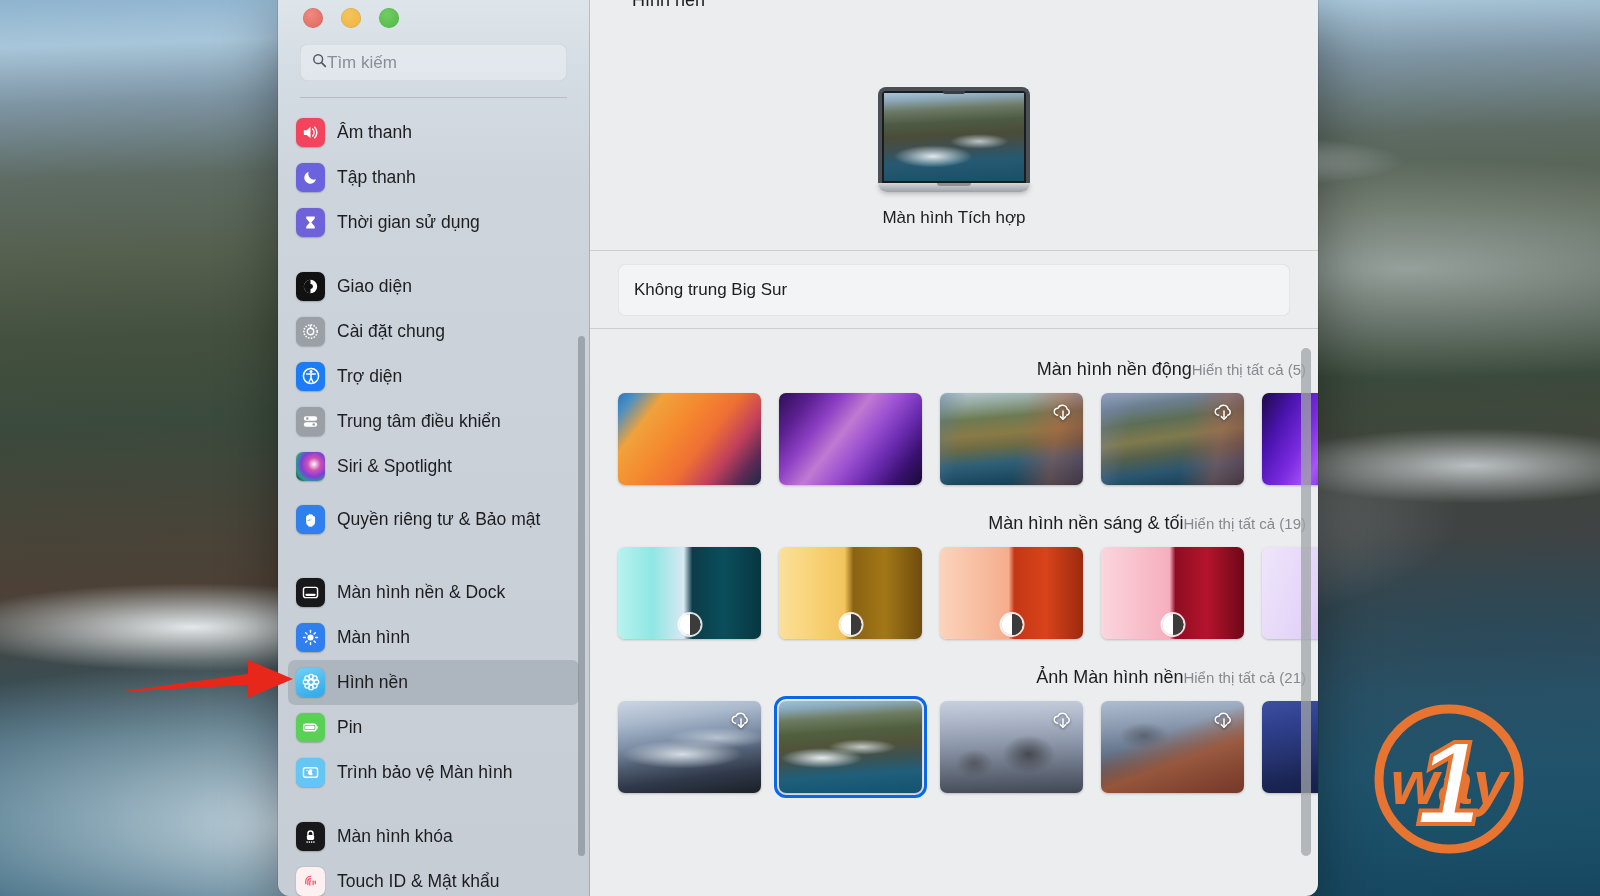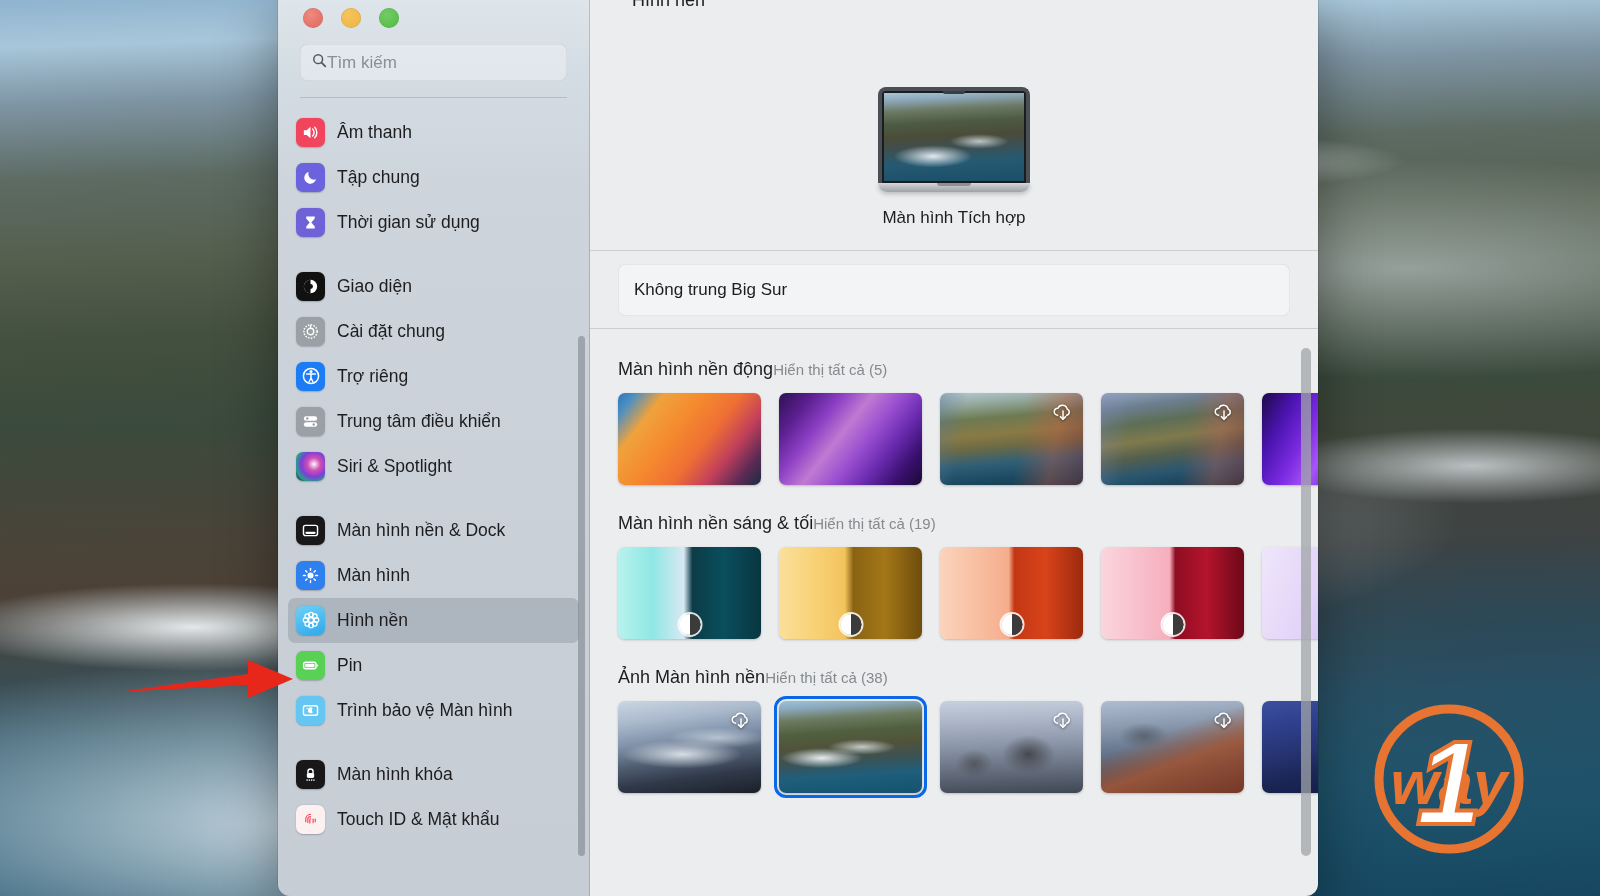--- a/index.html
+++ b/index.html
@@ -147,22 +147,22 @@
     font-size: 17px; color: #1d1d1f;
   }
 
   
   #content {
     position: absolute; left: 0; right: 0; top: 341px; bottom: 0;
     padding: 30px 0 0 0; overflow: hidden;
   }
   .section { padding: 0 0 0 28px; margin-bottom: 28px; }
   .sec-head {
-    display: flex; align-items: baseline; justify-content: flex-start;
-    padding-right: 24px; margin-bottom: 13px;
+    display: flex; align-items: baseline; justify-content: flex-end;
+    padding-right: 12px; margin-bottom: 13px;
   }
   .sec-title { font-size: 18px; color: #1d1d1f; }
   .sec-link { font-size: 15px; color: #86898d; }
   .thumbs { display: flex; gap: 18px; }
   .thumb {
     width: 143px; height: 92px; flex: 0 0 143px;
     border-radius: 7px; position: relative; overflow: hidden;
     box-shadow: 0 1px 2.5px rgba(0,0,0,.22);
   }
   .thumb.sel {
@@ -280,21 +280,21 @@
             </svg>
         </span>
         <span class="lbl">Âm thanh</span>
       </div>
       <div class="srow">
         <span class="ico" style="background:#6b62dd">
           <svg width="18" height="18" viewBox="0 0 20 20">
               <path d="M15.5 12.6A6.4 6.4 0 017.4 4.4a6.6 6.6 0 108.1 8.2z" fill="#fff"></path>
             </svg>
         </span>
-        <span class="lbl">Tập chung</span>
+        <span class="lbl">Tập thanh</span>
       </div>
       <div class="srow">
         <span class="ico" style="background:#6f62d8">
           <svg width="17" height="17" viewBox="0 0 20 20">
               <path d="M5 3h10v2.4L11 10l4 4.6V17H5v-2.4L9 10 5 5.4z" fill="#fff"></path>
             </svg>
         </span>
         <span class="lbl">Thời gian sử dụng</span>
       </div>
 
@@ -321,37 +321,46 @@
         <span class="lbl">Cài đặt chung</span>
       </div>
       <div class="srow">
         <span class="ico" style="background:#1b7cf5">
           <svg width="20" height="20" viewBox="0 0 20 20">
               <circle cx="10" cy="10" r="7.6" fill="none" stroke="#fff" stroke-width="1.5"></circle>
               <circle cx="10" cy="5.6" r="1.5" fill="#fff"></circle>
               <path d="M5.6 8h8.8M10 8v4m0 0l-2 4m2-4l2 4" stroke="#fff" stroke-width="1.5" stroke-linecap="round" fill="none"></path>
             </svg>
         </span>
-        <span class="lbl">Trợ riêng</span>
+        <span class="lbl">Trợ diện</span>
       </div>
       <div class="srow">
         <span class="ico" style="background:#9aa0a6">
           <svg width="19" height="19" viewBox="0 0 20 20">
               <rect x="3" y="4.6" width="14" height="4.6" rx="2.3" fill="#fff"></rect>
               <circle cx="6.6" cy="6.9" r="1.3" fill="#9aa0a6"></circle>
               <rect x="3" y="10.8" width="14" height="4.6" rx="2.3" fill="#fff"></rect>
               <circle cx="13.4" cy="13.1" r="1.3" fill="#9aa0a6"></circle>
             </svg>
         </span>
         <span class="lbl">Trung tâm điều khiển</span>
       </div>
       <div class="srow">
         <span class="ico" style="background:radial-gradient(circle at 62% 42%, #f6f9ff 0%, #d24fb0 26%, #7b3fd8 52%, #2a9d8f 74%, #14141e 100%)">
         </span>
         <span class="lbl">Siri &amp; Spotlight</span>
+      </div>
+      <div class="srow tall">
+        <span class="ico" style="background:#2f7fef">
+          <svg width="18" height="18" viewBox="0 0 20 20">
+              <path d="M5.2 11V6.3a1.1 1.1 0 012.2 0v3.4M7.4 9.4V4.9a1.1 1.1 0 112.2 0v4.5M9.6 9.4V5.4a1.1 1.1 0 112.2 0v4.6M11.8 9.8V7.2a1.1 1.1 0 012.2 0V12c0 3-1.9 5-4.6 5S5.2 15.1 5.2 12.6V11" fill="#fff" stroke="#fff" stroke-width="1.1" stroke-linejoin="round"></path>
+            </svg>
+        </span>
+        <span class="lbl">Quyền riêng tư &amp;
+Bảo mật</span>
       </div>
 
       <div class="gap"></div>
 
       <div class="srow">
         <span class="ico" style="background:#18181a">
           <svg width="19" height="19" viewBox="0 0 20 20">
               <rect x="2.6" y="4.6" width="14.8" height="10.8" rx="2.2" fill="none" stroke="#fff" stroke-width="1.5"></rect>
               <rect x="4.6" y="11.2" width="10.8" height="2.4" rx="1.2" fill="#fff"></rect>
             </svg>
@@ -519,21 +528,21 @@
           <div class="thumb w-pink-ld">
             <div class="badge-split"></div>
           </div>
           <div class="thumb w-violet-ld"></div>
         </div>
       </div>
 
       <div class="section">
         <div class="sec-head">
           <span class="sec-title">Ảnh Màn hình nền</span>
-          <span class="sec-link">Hiển thị tất cả (38)</span>
+          <span class="sec-link">Hiển thị tất cả (21)</span>
         </div>
         <div class="thumbs">
           <div class="thumb w-fog">
             <svg class="badge-cloud" viewBox="0 0 24 24">
               <path d="M6.6 15.2a3.5 3.5 0 01.3-7 4.9 4.9 0 019.3.9 3.2 3.2 0 01-.5 6.1" fill="none" stroke="#fff" stroke-width="1.5" stroke-linecap="round"></path>
               <line x1="12" y1="11" x2="12" y2="19" stroke="#fff" stroke-width="1.5" stroke-linecap="round"></line>
               <polyline points="9.4,16.6 12,19.2 14.6,16.6" fill="none" stroke="#fff" stroke-width="1.5" stroke-linecap="round" stroke-linejoin="round"></polyline>
             </svg>
           </div>
           <div class="thumb w-bigsur sel"></div>

